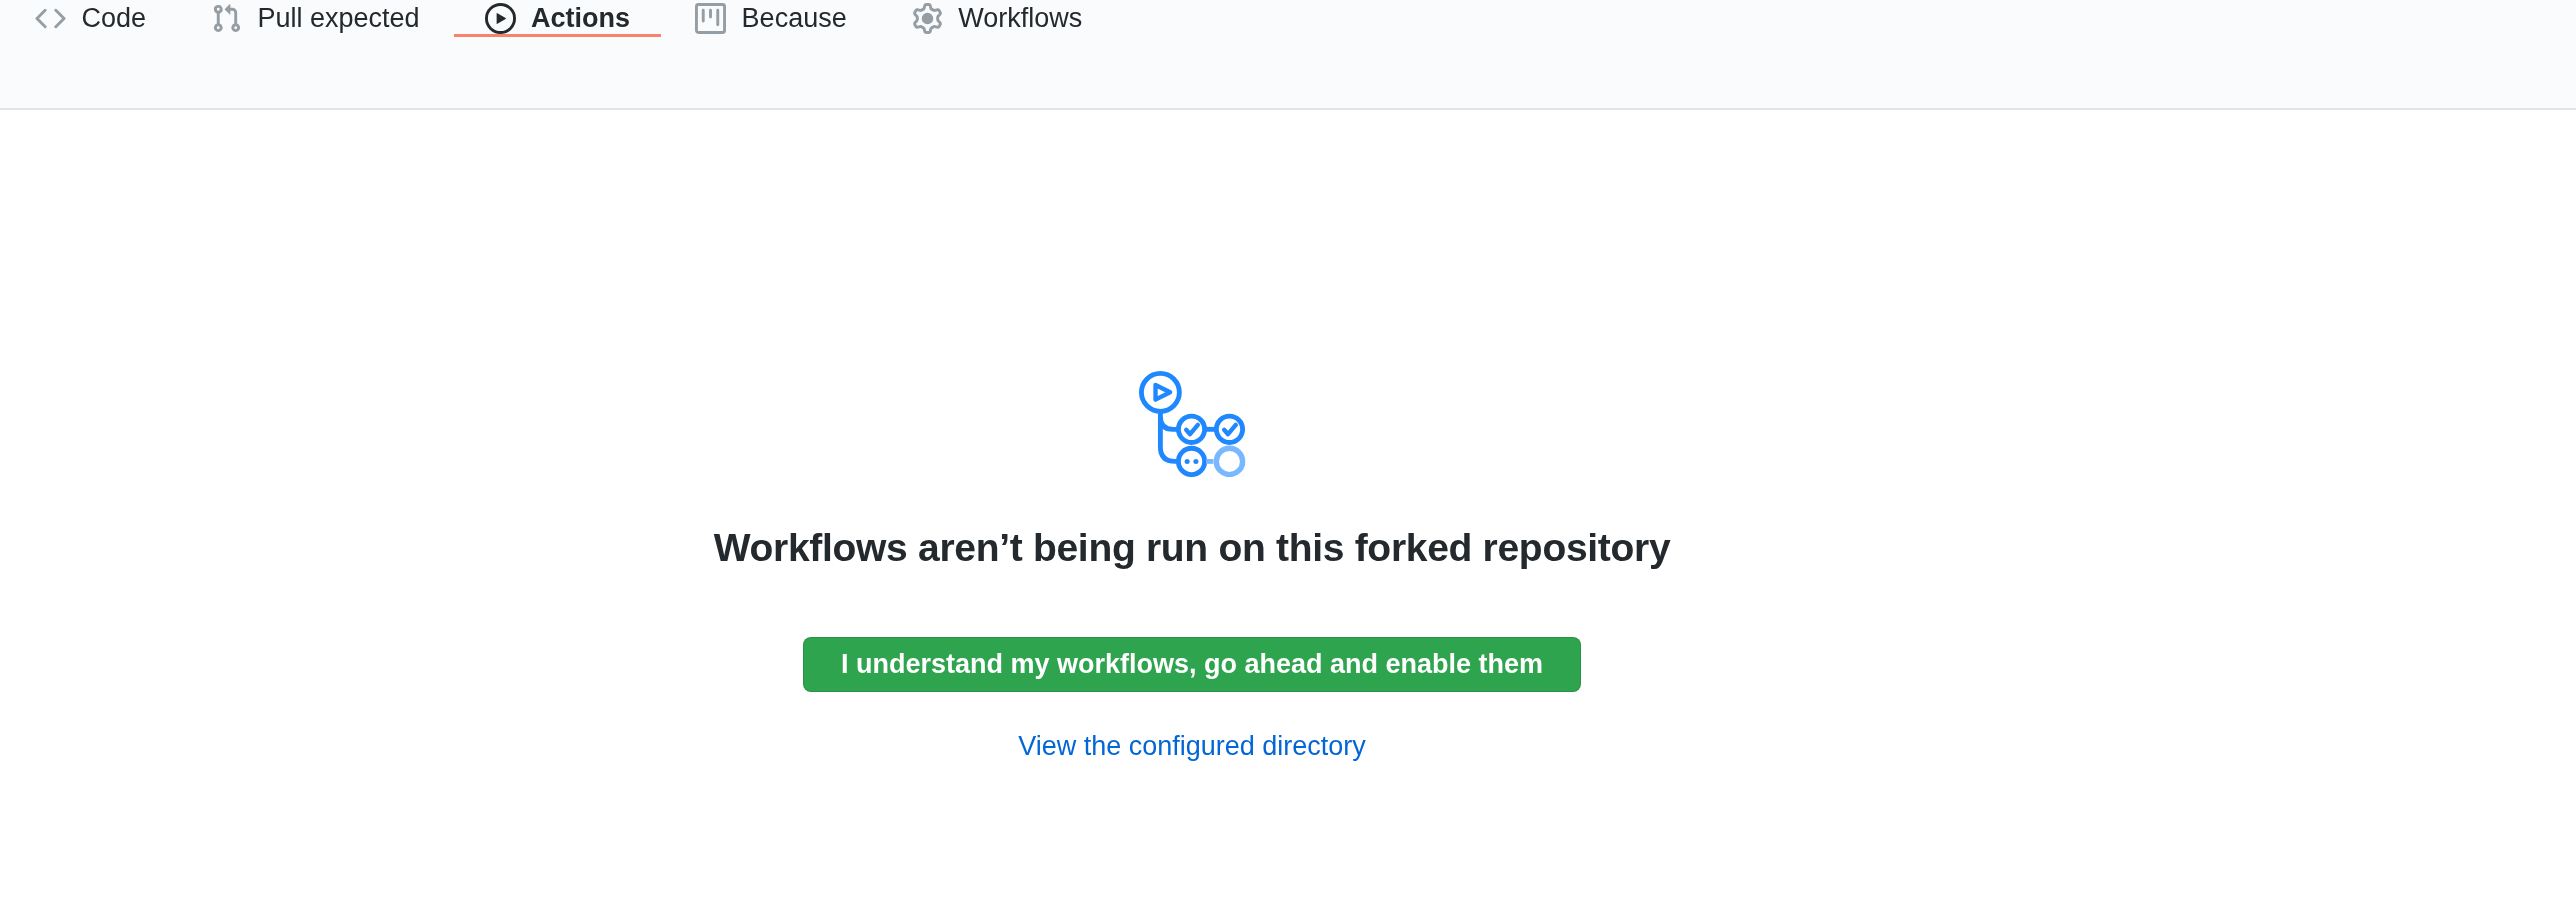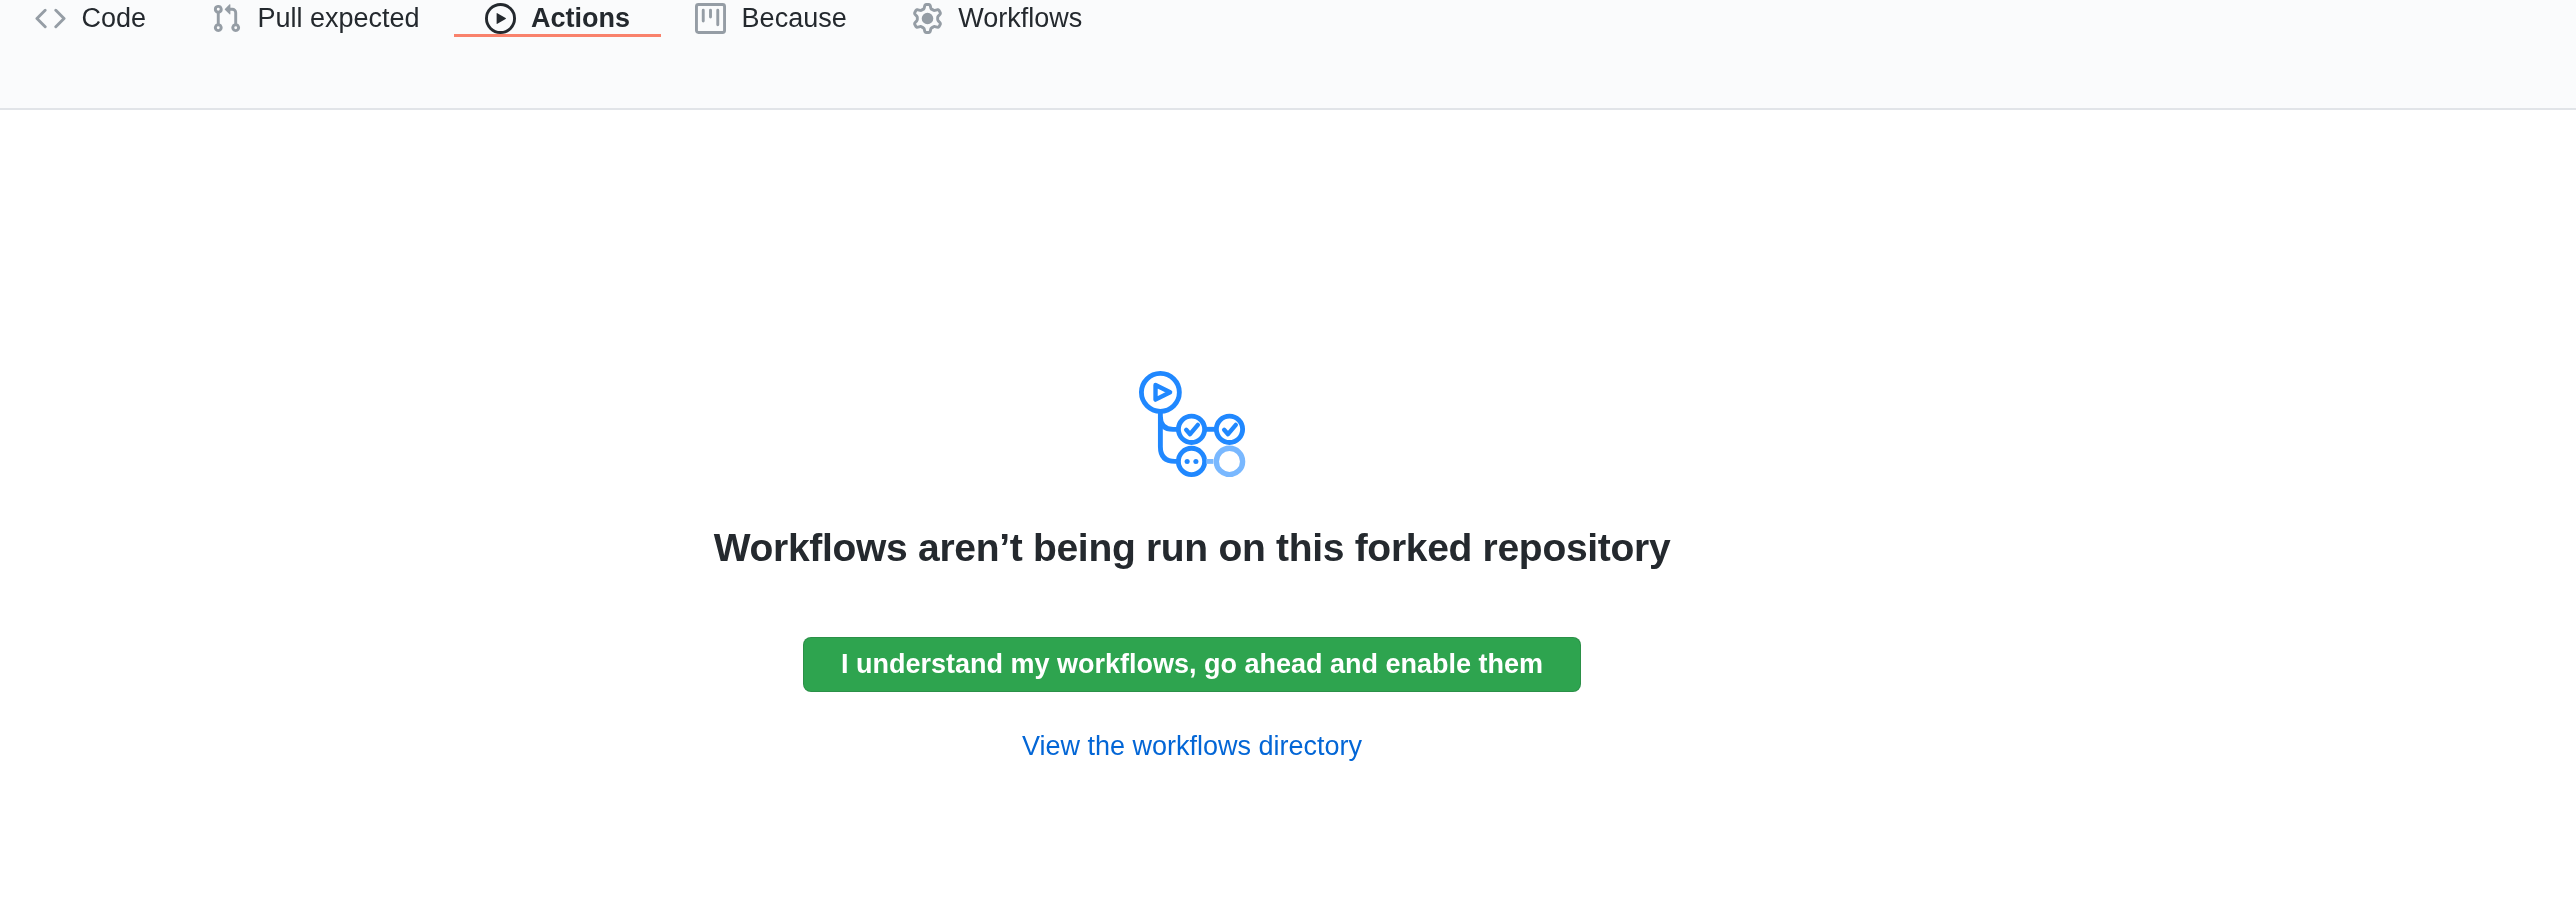--- a/index.html
+++ b/index.html
@@ -170,18 +170,18 @@
         <circle cx="94" cy="96" r="13.5" stroke="#79b8ff" stroke-width="5.5"></circle>
       </svg>
     </div>
 
     <h2 class="bs-heading">Workflows aren’t being run on this forked repository</h2>
 
 
     <button class="btn-primary">I understand my workflows, go ahead and enable them</button>
 
     <div class="link-row">
-      <a class="workflows-link" href="#">View the workflows directory</a>
+      <a class="workflows-link" href="#">View the configured directory</a>
     </div>
 
   </main>
 </div>
 
 
 </body></html>

